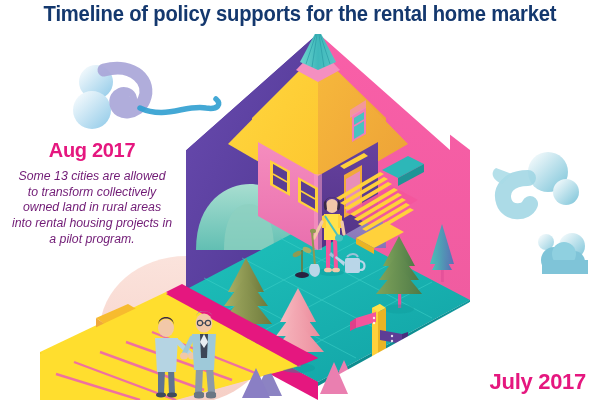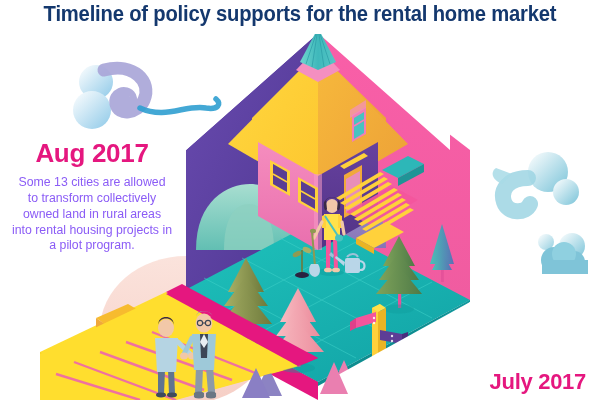--- a/index.html
+++ b/index.html
@@ -22,27 +22,27 @@
     white-space:nowrap;
     z-index:40;
   }
 
   
   #caption{
     position:absolute;left:6px;top:140px;width:172px;
     text-align:center;z-index:40;
   }
   #date-aug{
-    font-size:26px;font-weight:bold;color:#e5177f;
+    font-size:20px;font-weight:bold;color:#e5177f;
     letter-spacing:-0.3px;line-height:1.05;
     margin:0 0 8px 0;
   }
   #caption-body{
-    font-size:12.3px;line-height:1.28;color:#8b5cf6;
-    margin:0;padding:0 6px;
+    font-size:12.3px;line-height:1.28;color:#701a75;
+    margin:0;padding:0 6px;font-style:italic;
   }
   #date-july{
     position:absolute;right:14px;bottom:5px;
     font-size:22px;font-weight:bold;color:#e5177f;
     letter-spacing:-0.3px;z-index:40;
   }
 
   
   #art{position:absolute;left:0;top:0;width:600px;height:400px;z-index:10;}
 </style>

